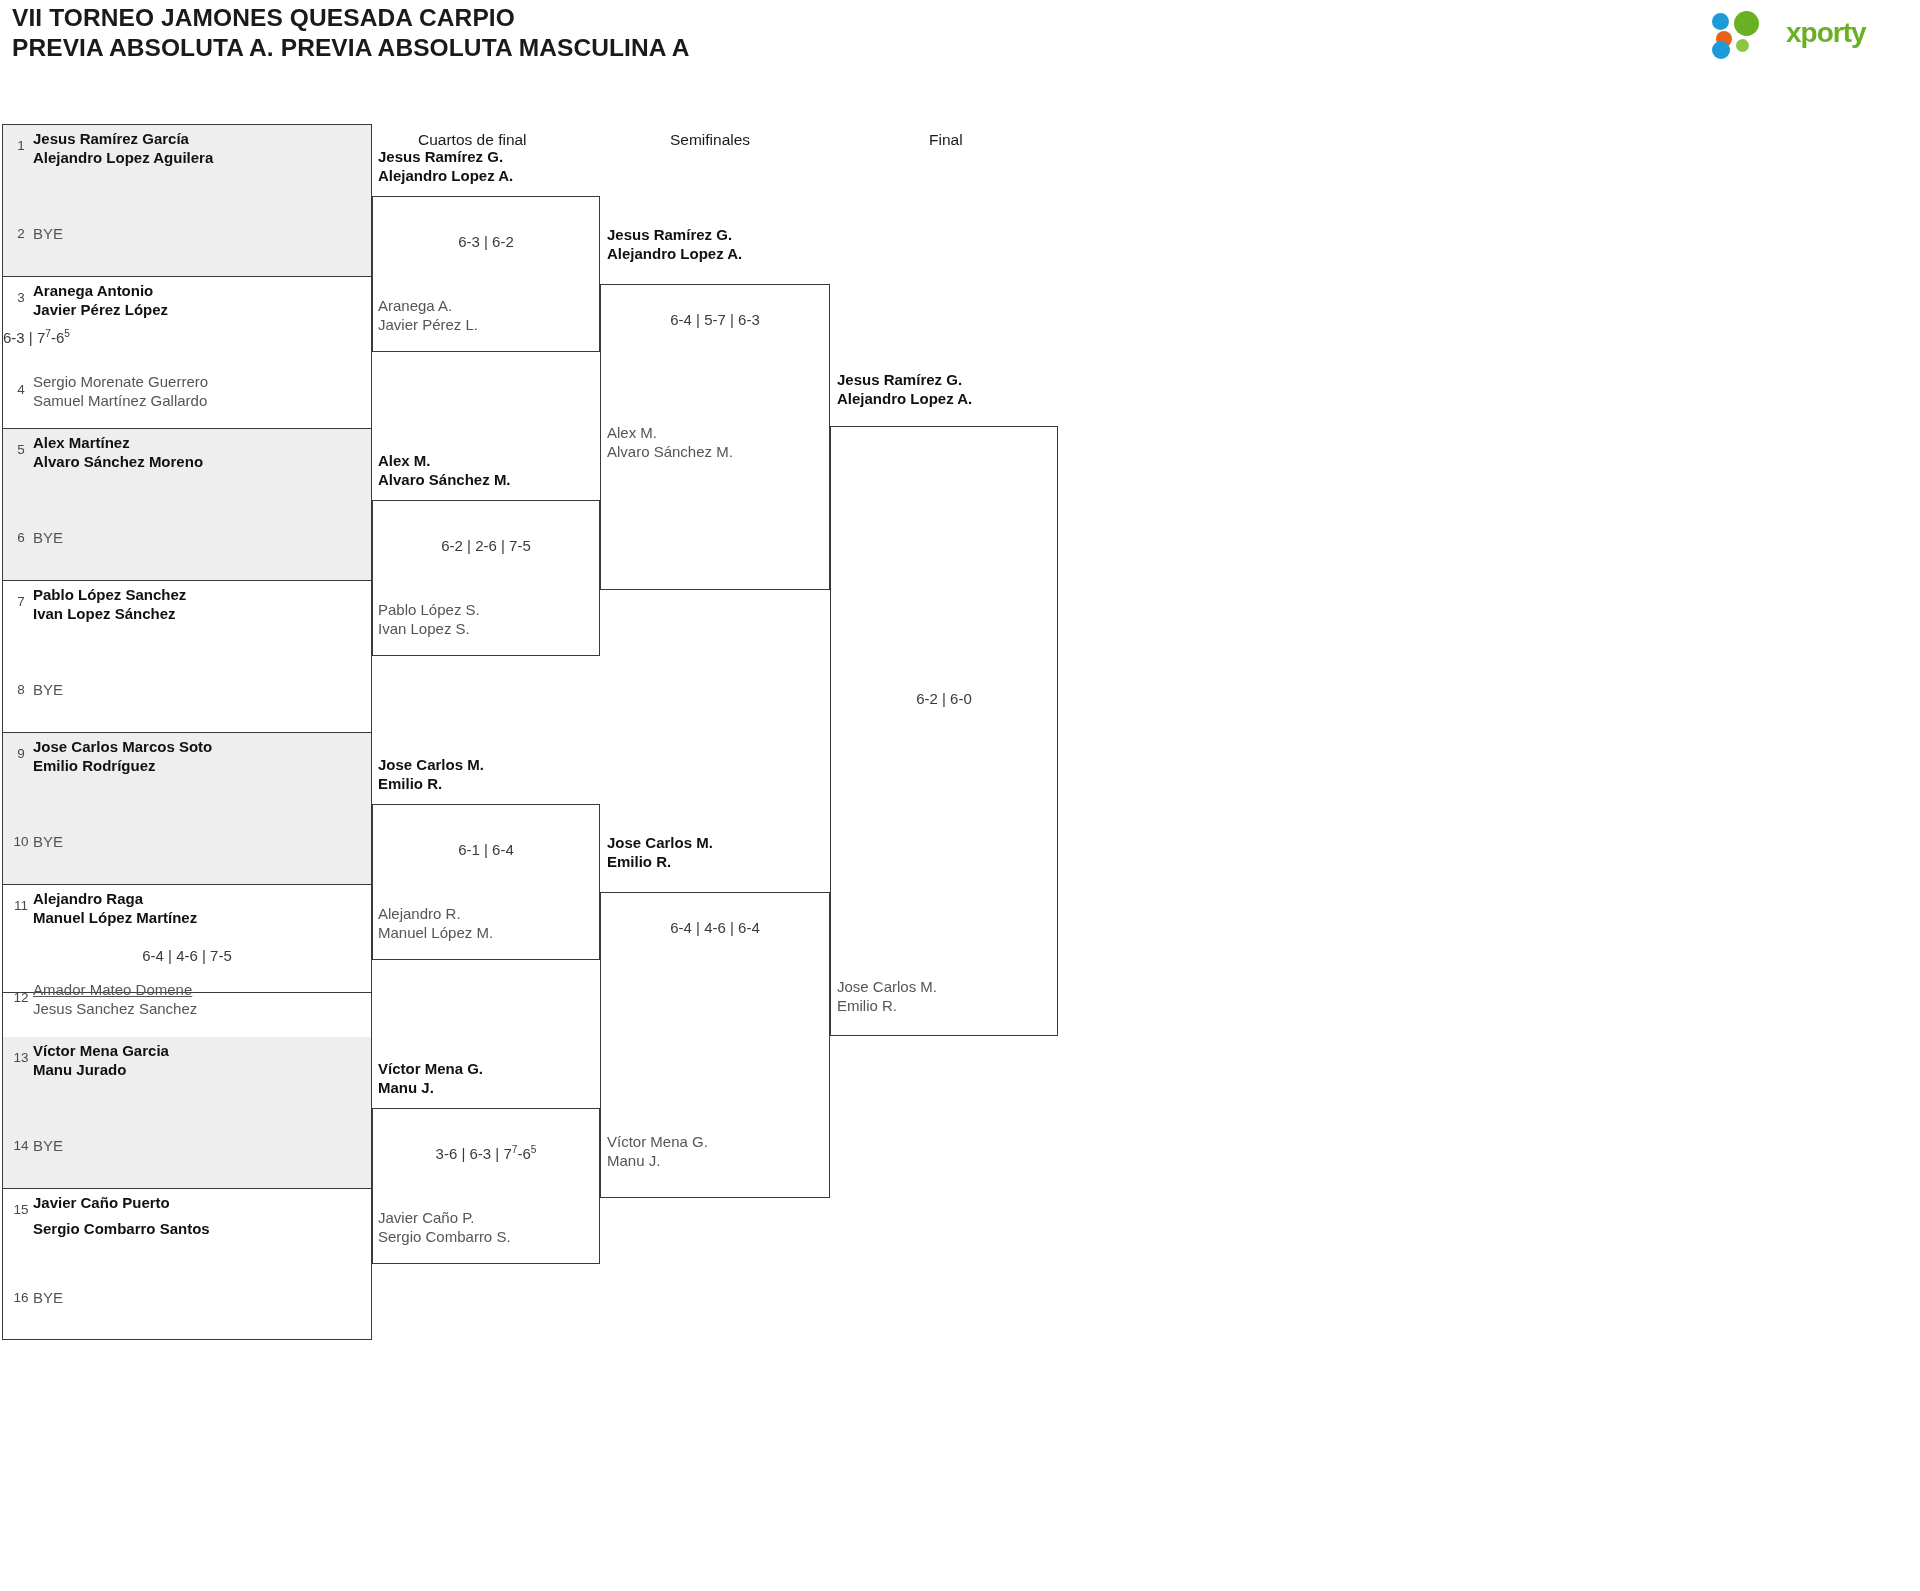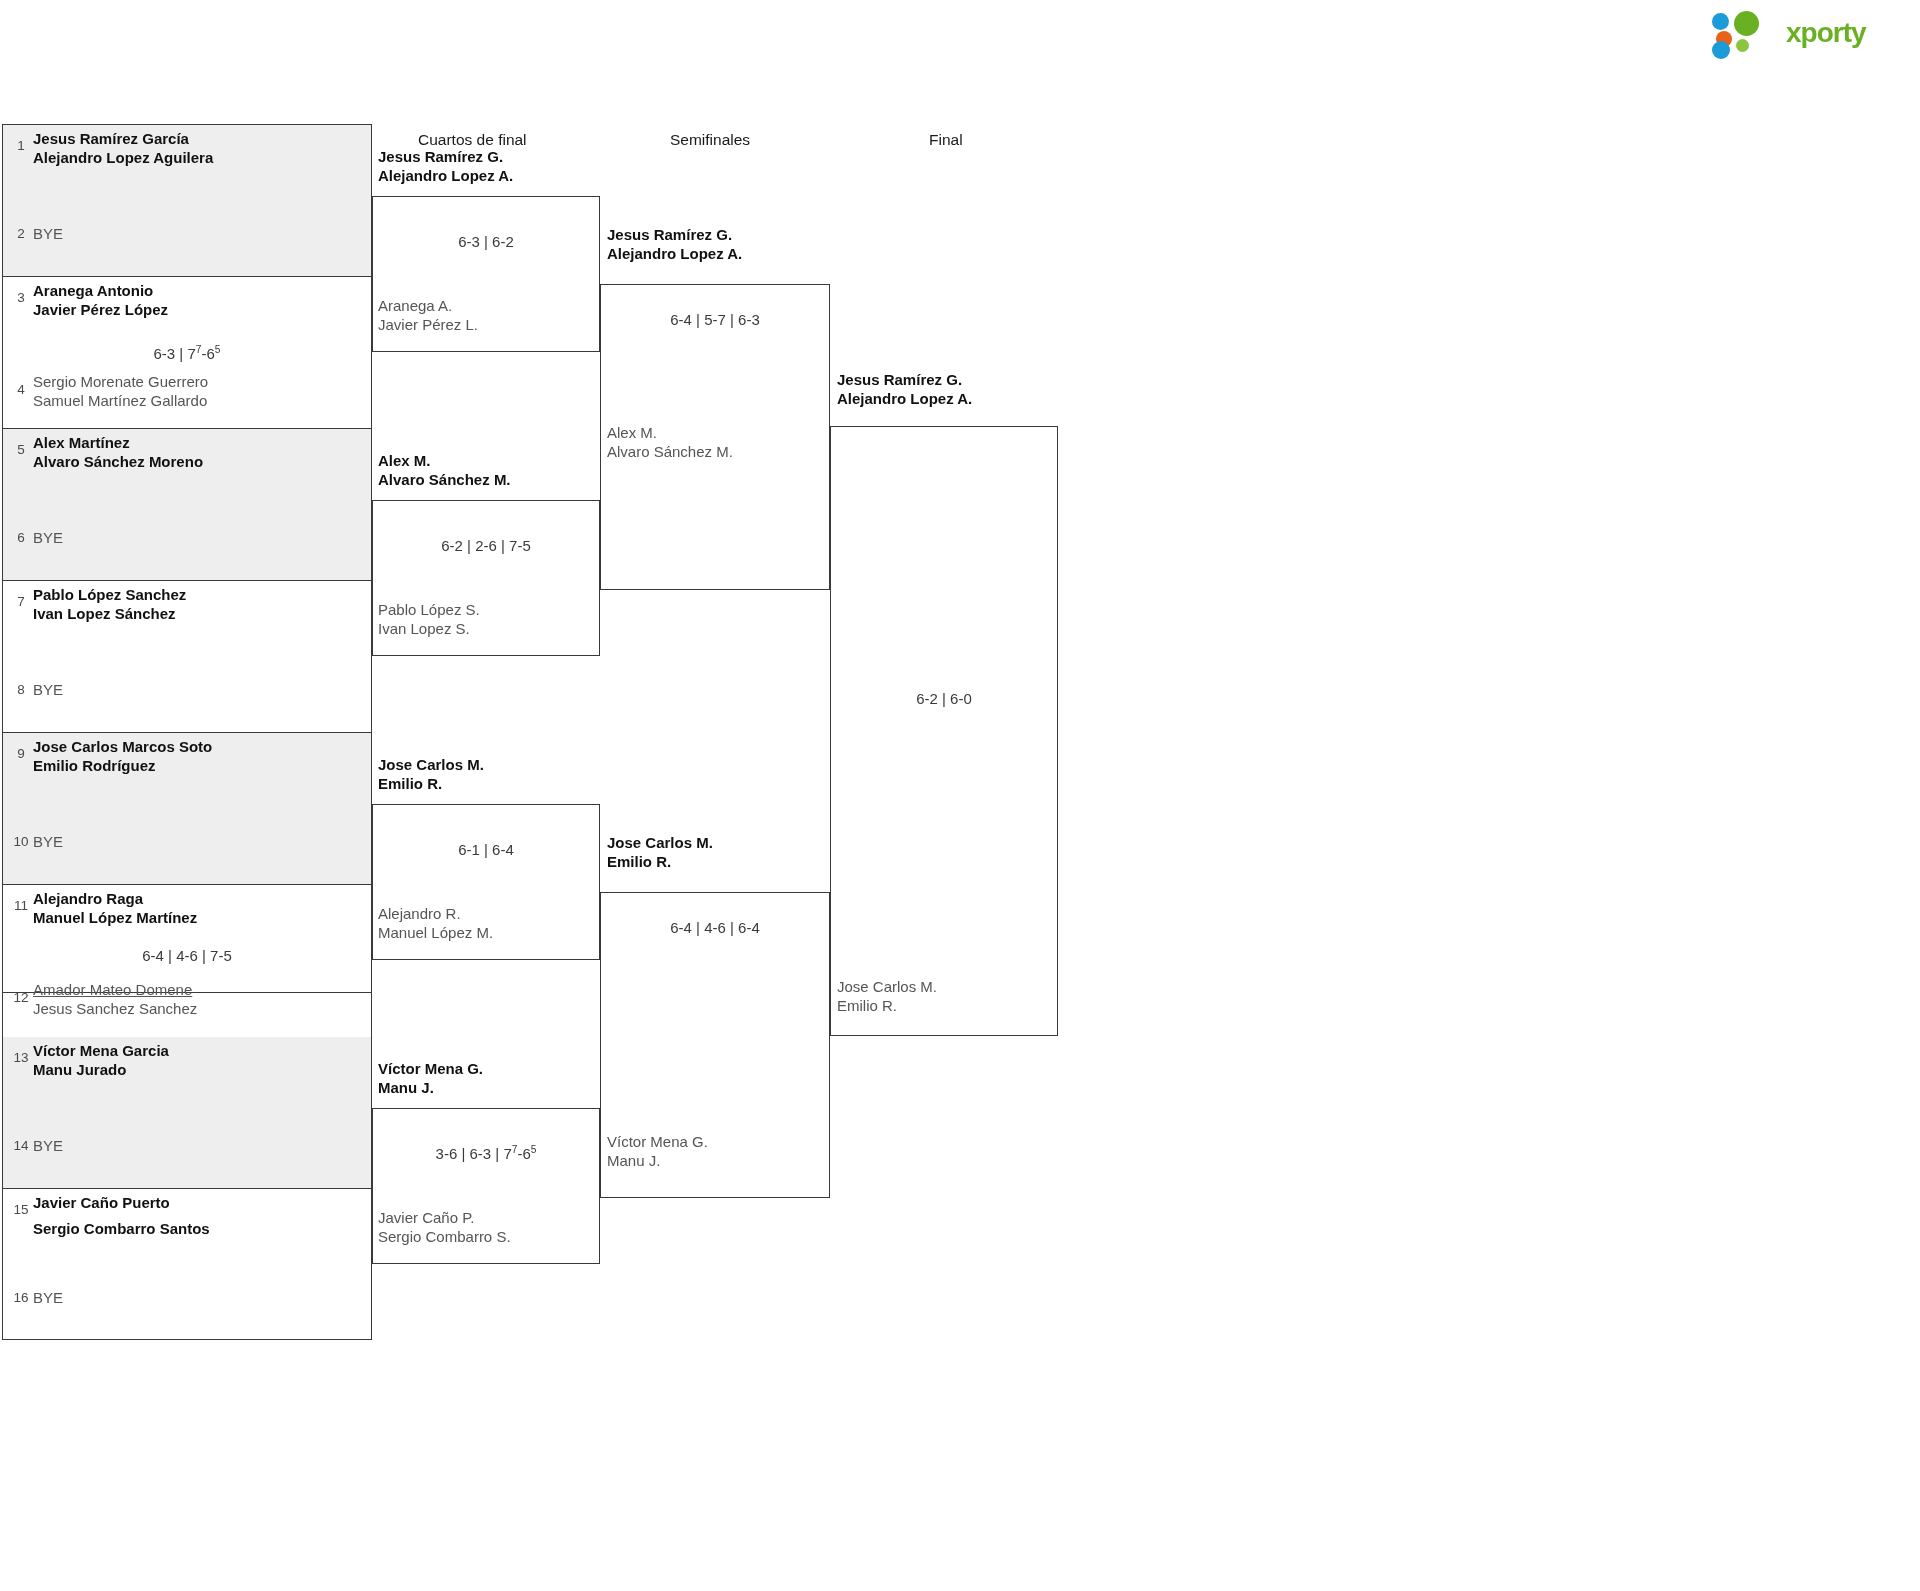--- a/index.html
+++ b/index.html
@@ -37,20 +37,24 @@
   .rbox{position:absolute;box-sizing:border-box;border:1px solid #3a3a3a;}
   .nm{position:absolute;font-size:15px;line-height:18.5px;white-space:nowrap;}
   .nm.winner{font-weight:bold;color:#111111;}
   .nm.loser{font-weight:normal;color:#555555;}
   .sc{position:absolute;font-size:15px;color:#3a3a3a;white-space:nowrap;text-align:center;}
 </style>
 </head>
 <body>
 
 <div id="header">
+  <div id="title-block">
+    <div class="title-line">VII TORNEO JAMONES QUESADA CARPIO</div>
+    <div class="title-line">PREVIA ABSOLUTA A. PREVIA ABSOLUTA MASCULINA A</div>
+  </div>
 
   <div id="logo">
     <div id="logo-dots">
       <span class="dot" style="left:0px;top:2px;width:17px;height:17px;background:#1b9bd8;"></span>
       <span class="dot" style="left:4px;top:20px;width:16px;height:16px;background:#e8621a;"></span>
       <span class="dot" style="left:0px;top:30px;width:18px;height:18px;background:#1b9bd8;"></span>
       <span class="dot" style="left:22px;top:0px;width:25px;height:25px;background:#6ab023;"></span>
       <span class="dot" style="left:24px;top:28px;width:13px;height:13px;background:#8cc63f;"></span>
     </div>
     <div id="logo-word">xporty</div>
@@ -71,21 +75,21 @@
       <div class="team winner" style="top:5px;">Jesus Ramírez García</div>
       <div class="team winner" style="top:23.5px;">Alejandro Lopez Aguilera</div>
       <div class="seed" style="top:101px;">2</div>
       <div class="bye" style="top:100px;">BYE</div>
     </div>
 
     <div class="r16-match divider" style="top:152px;height:152px;">
       <div class="seed" style="top:13px;">3</div>
       <div class="team winner" style="top:5px;">Aranega Antonio</div>
       <div class="team winner" style="top:23.5px;">Javier Pérez López</div>
-      <div class="score-inline" style="left:0;width:368px;text-align:center;top:68px;"><span>6-3 | 7<sup>7</sup>-6<sup>5</sup></span></div>
+      <div class="score-inline" style="left:0;width:368px;text-align:left;top:52px;"><span>6-3 | 7<sup>7</sup>-6<sup>5</sup></span></div>
       <div class="seed" style="top:105px;">4</div>
       <div class="team loser" style="top:96px;">Sergio Morenate Guerrero</div>
       <div class="team loser" style="top:114.5px;">Samuel Martínez Gallardo</div>
     </div>
 
     <div class="r16-match shaded divider" style="top:304px;height:152px;">
       <div class="seed" style="top:13px;">5</div>
       <div class="team winner" style="top:5px;">Alex Martínez</div>
       <div class="team winner" style="top:23.5px;">Alvaro Sánchez Moreno</div>
       <div class="seed" style="top:101px;">6</div>

